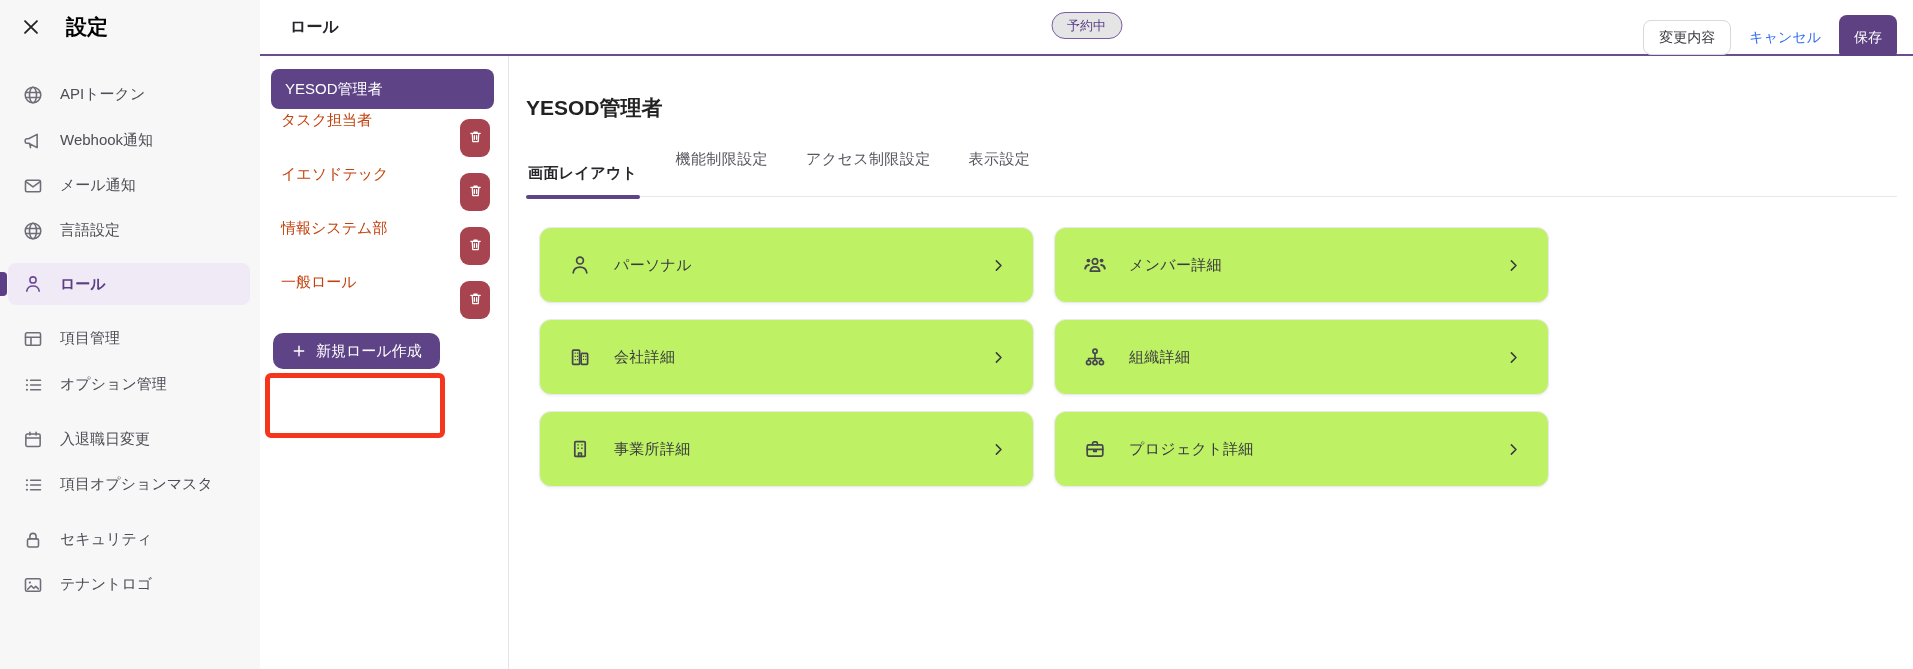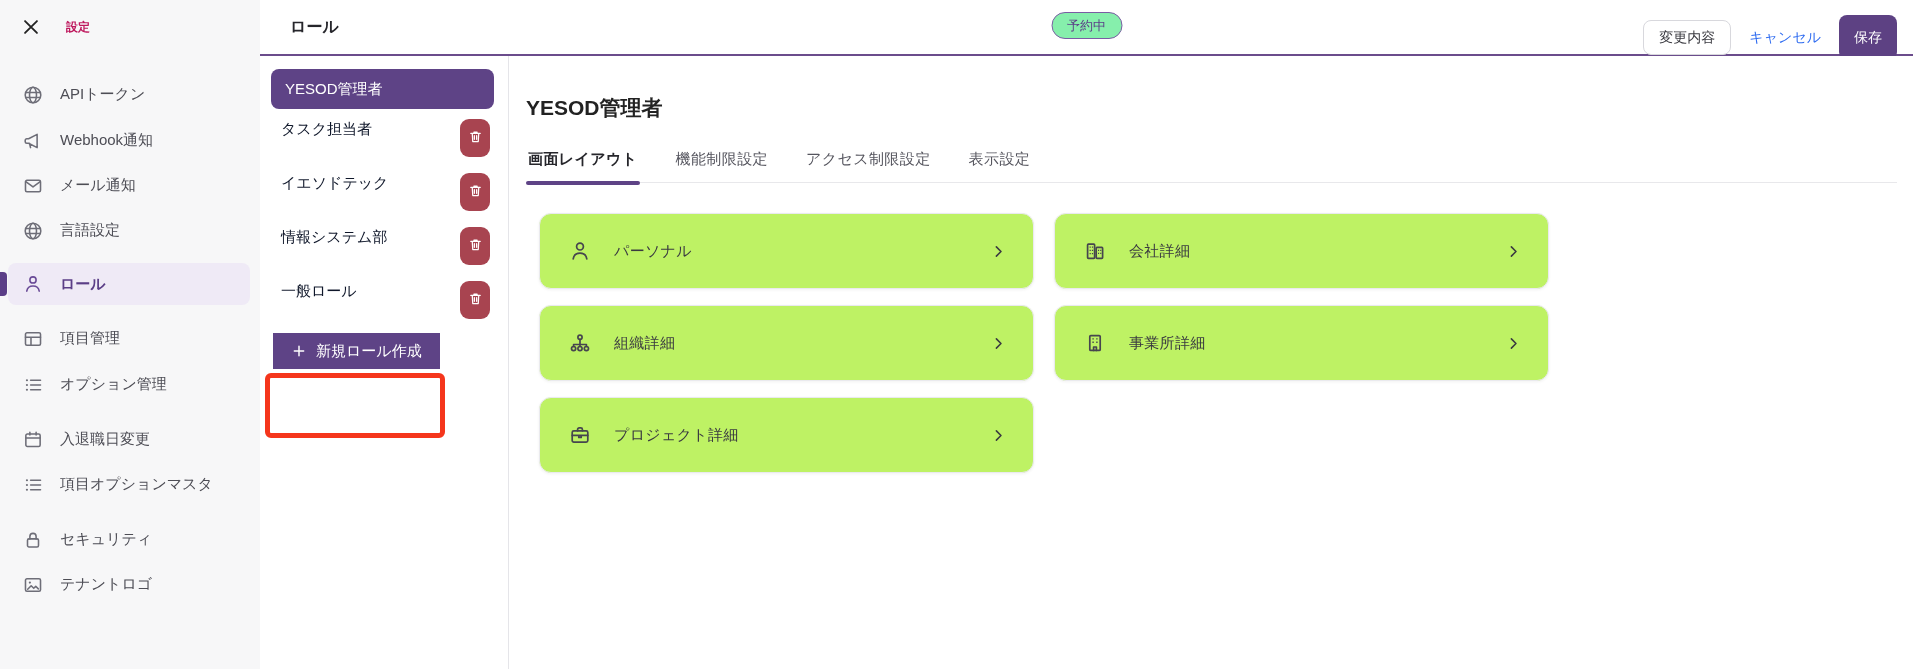--- a/index.html
+++ b/index.html
@@ -4,21 +4,21 @@
 <style>
   * { box-sizing: border-box; margin: 0; padding: 0; }
   html,body { width:1913px; height:669px; overflow:hidden; background:#fff;
     font-family:"Liberation Sans", sans-serif; color:#2e2e33; }
   .stage { position:relative; width:1913px; height:669px; }
 
   
   .sidebar { position:absolute; left:0; top:0; width:260px; height:669px; background:#f7f7f8; }
   .sb-header { display:flex; align-items:center; height:54px; padding-left:20px; gap:24px; }
   .close-btn { width:22px; height:22px; color:#222; cursor:pointer; display:flex; align-items:center; }
-  .sb-title { font-size:12px; font-weight:700; color:#be185d; }
+  .sb-title { font-size:21px; font-weight:700; color:#000000; }
   .sb-item { display:flex; align-items:center; height:45px; padding-left:22px; gap:16px;
     font-size:15px; color:#4d4d55; cursor:pointer; }
   .sb-item .ic { color:#6e6e78; }
   .sb-item.selected { position:relative; height:42px; margin:10px 10px 0 8px; padding-left:14px;
     background:#efeaf6; border-radius:8px; color:#5b3e87; font-weight:700; }
   .sb-item.selected .ic { color:#6a4b97; }
   .sel-bar { position:absolute; left:-8px; top:9px; width:7px; height:24px;
     background:#5b3e87; border-radius:0 4px 4px 0; }
   .mt18{margin-top:18px}.mt1{margin-top:1px}.mt11{margin-top:11px}.mt10{margin-top:10px}
 
@@ -26,50 +26,50 @@
   .ic svg { width:100%; height:100%; display:block; }
   svg .st { fill:none; stroke:currentColor; stroke-width:1.7; stroke-linecap:round; stroke-linejoin:round; }
   svg .fl { fill:currentColor; stroke:none; }
 
   
   .topbar { position:absolute; left:260px; top:0; width:1653px; height:56px; background:#fff;
     border-bottom:2px solid #6b4c8c; }
   .tb-title { position:absolute; left:30px; top:17px; font-size:16px; font-weight:700; color:#26262b; }
   .badge { position:absolute; left:50%; transform:translateX(-50%); top:12px; height:27px;
     padding:0 15px; display:flex; align-items:center; border:1px solid #7a5ca3; border-radius:14px;
-    color:#5b3e87; font-size:13px; background:#86efac; }
+    color:#5b3e87; font-size:13px; background:#e5e5e5; }
   .tb-actions { position:absolute; right:16px; top:15px; display:flex; align-items:center; gap:18px; }
   .btn-outline { height:35px; padding:0 15px; background:#fff; border:1px solid #d8d8dd;
     border-radius:8px; font-size:14px; color:#3a3a40; display:flex; align-items:center; cursor:pointer; }
   .link-cancel { font-size:14px; color:#2f6cf0; cursor:pointer; }
   .btn-primary { height:45px; padding:0 15px; background:#5d4183; border:none; border-radius:8px;
     font-size:14px; color:#fff; display:flex; align-items:center; cursor:pointer; }
 
   
   .roles-panel { position:absolute; left:260px; top:56px; width:249px; height:613px;
     background:#fff; border-right:1px solid #e5e5e9; }
   .role-selected { margin:13px 14px 0 11px; height:40px; background:#5e4386; border-radius:8px;
     color:#fff; font-size:15px; display:flex; align-items:center; padding-left:14px; cursor:pointer; }
   .role-row { position:relative; height:54px; padding-left:21px; cursor:pointer; }
-  .role-label { display:inline-block; margin-top:9px; font-size:15px; color:#0f172a; line-height:22px; }
+  .role-label { display:inline-block; font-size:15px; color:#c2410c; line-height:22px; }
   .trash-btn { position:absolute; right:18px; top:10px; width:30px; height:38px; border-radius:9px;
     background:#a84450; border:none; display:flex; align-items:center; justify-content:center; cursor:pointer; }
   .trash-btn svg { width:15px; height:15px; color:#fff; }
   .create-btn { margin:8px 0 0 13px; height:36px; padding:7px 18px; background:#5e4386; border:none;
-    border-radius:0; color:#fff; font-size:15px; display:inline-flex; align-items:center; gap:9px; cursor:pointer; }
+    border-radius:10px; color:#fff; font-size:15px; display:inline-flex; align-items:center; gap:9px; cursor:pointer; }
   .create-btn .ic { width:16px; height:16px; }
   .annotation-box { position:absolute; left:5px; top:317px; width:180px; height:65px;
     border:5px solid #f5361c; border-radius:6px; pointer-events:none; z-index:5; }
 
   
   .main { position:absolute; left:510px; top:56px; width:1403px; height:613px; background:#fff; }
   .main-title { margin:38px 0 0 16px; font-size:21px; font-weight:700; color:#222; }
   .tabs { display:flex; gap:34px; margin:28px 16px 0 16px; border-bottom:1px solid #e8e8eb; }
   .tab { position:relative; padding:0 2px 13px; font-size:15px; color:#55555e; cursor:pointer; letter-spacing:.4px; }
-  .tab.active { color:#26262b; font-weight:700; }
+  .tab.active { color:#26262b; font-weight:700;margin-top:14px; }
   .tab.active::after { content:""; position:absolute; left:0; right:0; bottom:-2.5px; height:4px;
     border-radius:3px; background:#5e4386; }
   .cards { display:grid; grid-template-columns:495px 495px; gap:16px 20px; margin:30px 0 0 29px; }
   .card { height:76px; display:flex; align-items:center; padding:0 26px 0 28px; background:#bef264;
     border:1px solid #eaeaee; border-radius:12px; box-shadow:0 1px 3px rgba(30,30,40,.06); cursor:pointer; }
   .card .ic { width:24px; height:24px; color:#46464e; }
   .card-label { margin-left:22px; font-size:15px; color:#3a3a40; letter-spacing:.3px; }
   .chev { margin-left:auto; width:17px; height:17px; color:#3a3a40; }
 </style>
 </head>
@@ -272,20 +272,36 @@
             </svg>
           </span>
         <span class="card-label">パーソナル</span>
         <span class="chev"><svg viewBox="0 0 24 24">
               <path class="st" style="stroke-width:2.2" d="M9 5.5L15.5 12 9 18.5"></path>
             </svg></span>
       </div>
       <div class="card">
         <span class="ic">
             <svg viewBox="0 0 24 24">
+              <circle class="st" cx="12" cy="8.4" r="2.7"></circle>
+              <path class="st" d="M7.3 18.2c.4-2.8 2.3-4.4 4.7-4.4s4.3 1.6 4.7 4.4z"></path>
+              <circle class="fl" cx="5.4" cy="7.6" r="1.9"></circle>
+              <path class="st" style="stroke-width:2" d="M2.2 15.6c.3-2.1 1.7-3.4 3.6-3.6"></path>
+              <circle class="fl" cx="18.6" cy="7.6" r="1.9"></circle>
+              <path class="st" style="stroke-width:2" d="M21.8 15.6c-.3-2.1-1.7-3.4-3.6-3.6"></path>
+            </svg>
+          </span>
+        <span class="card-label">メンバー詳細</span>
+        <span class="chev"><svg viewBox="0 0 24 24">
+              <path class="st" style="stroke-width:2.2" d="M9 5.5L15.5 12 9 18.5"></path>
+            </svg></span>
+      </div>
+      <div class="card">
+        <span class="ic">
+            <svg viewBox="0 0 24 24">
               <rect class="st" x="4.6" y="5.2" width="7" height="14.2" rx="0.8"></rect>
               <rect class="st" x="13.2" y="8.4" width="6.4" height="11" rx="0.8"></rect>
               <path class="fl" d="M6.6 7.6h1.2v1.2H6.6zM8.9 7.6h1.2v1.2H8.9zM6.6 10.8h1.2V12H6.6zM8.9 10.8h1.2V12H8.9zM6.6 14h1.2v1.2H6.6zM8.9 14h1.2v1.2H8.9zM15 10.8h1.1v1.1H15zM17.2 10.8h1.1v1.1h-1.1zM15 13.8h1.1v1.1H15zM17.2 13.8h1.1v1.1h-1.1z"></path>
             </svg>
           </span>
         <span class="card-label">会社詳細</span>
         <span class="chev"><svg viewBox="0 0 24 24">
               <path class="st" style="stroke-width:2.2" d="M9 5.5L15.5 12 9 18.5"></path>
             </svg></span>
       </div>

